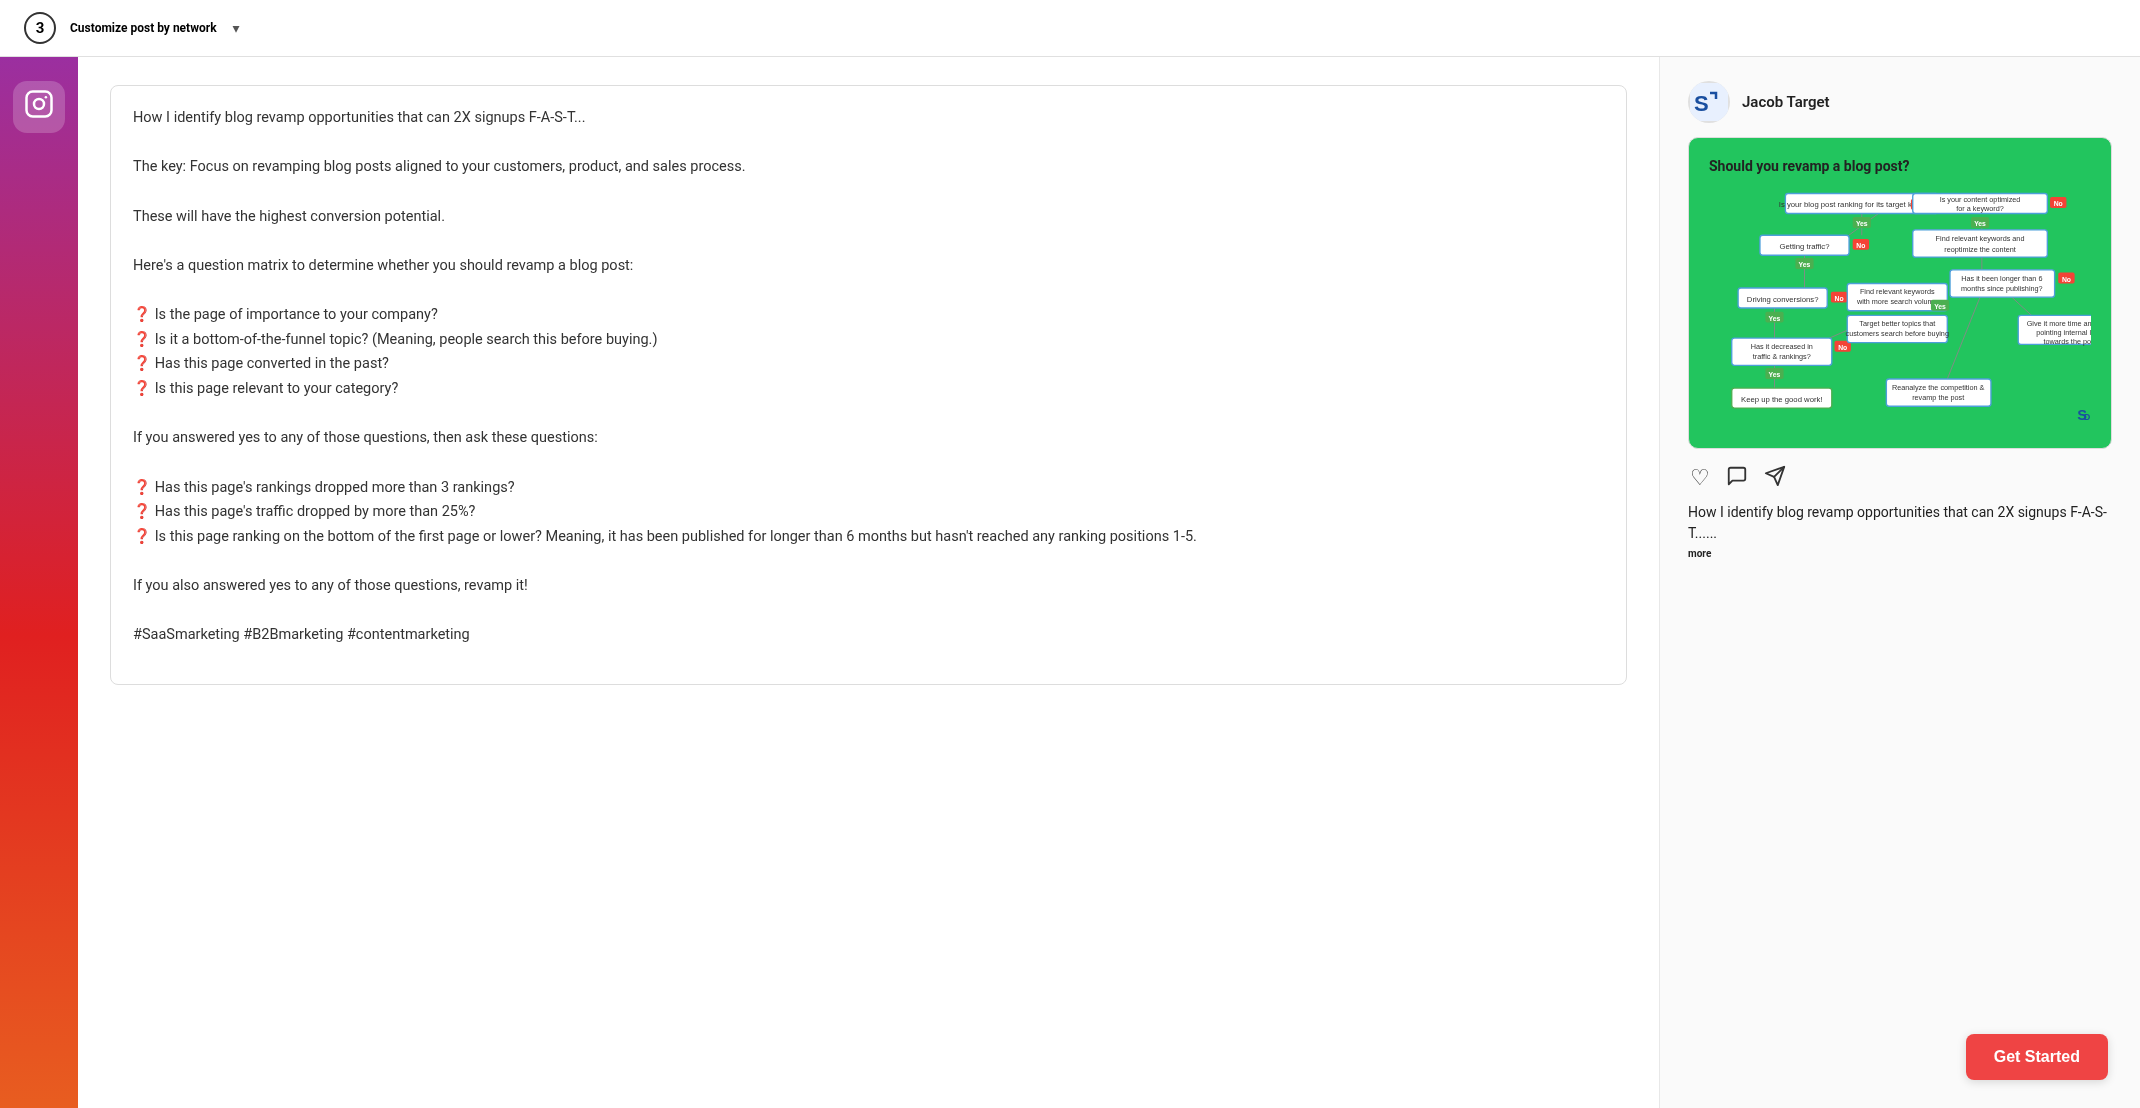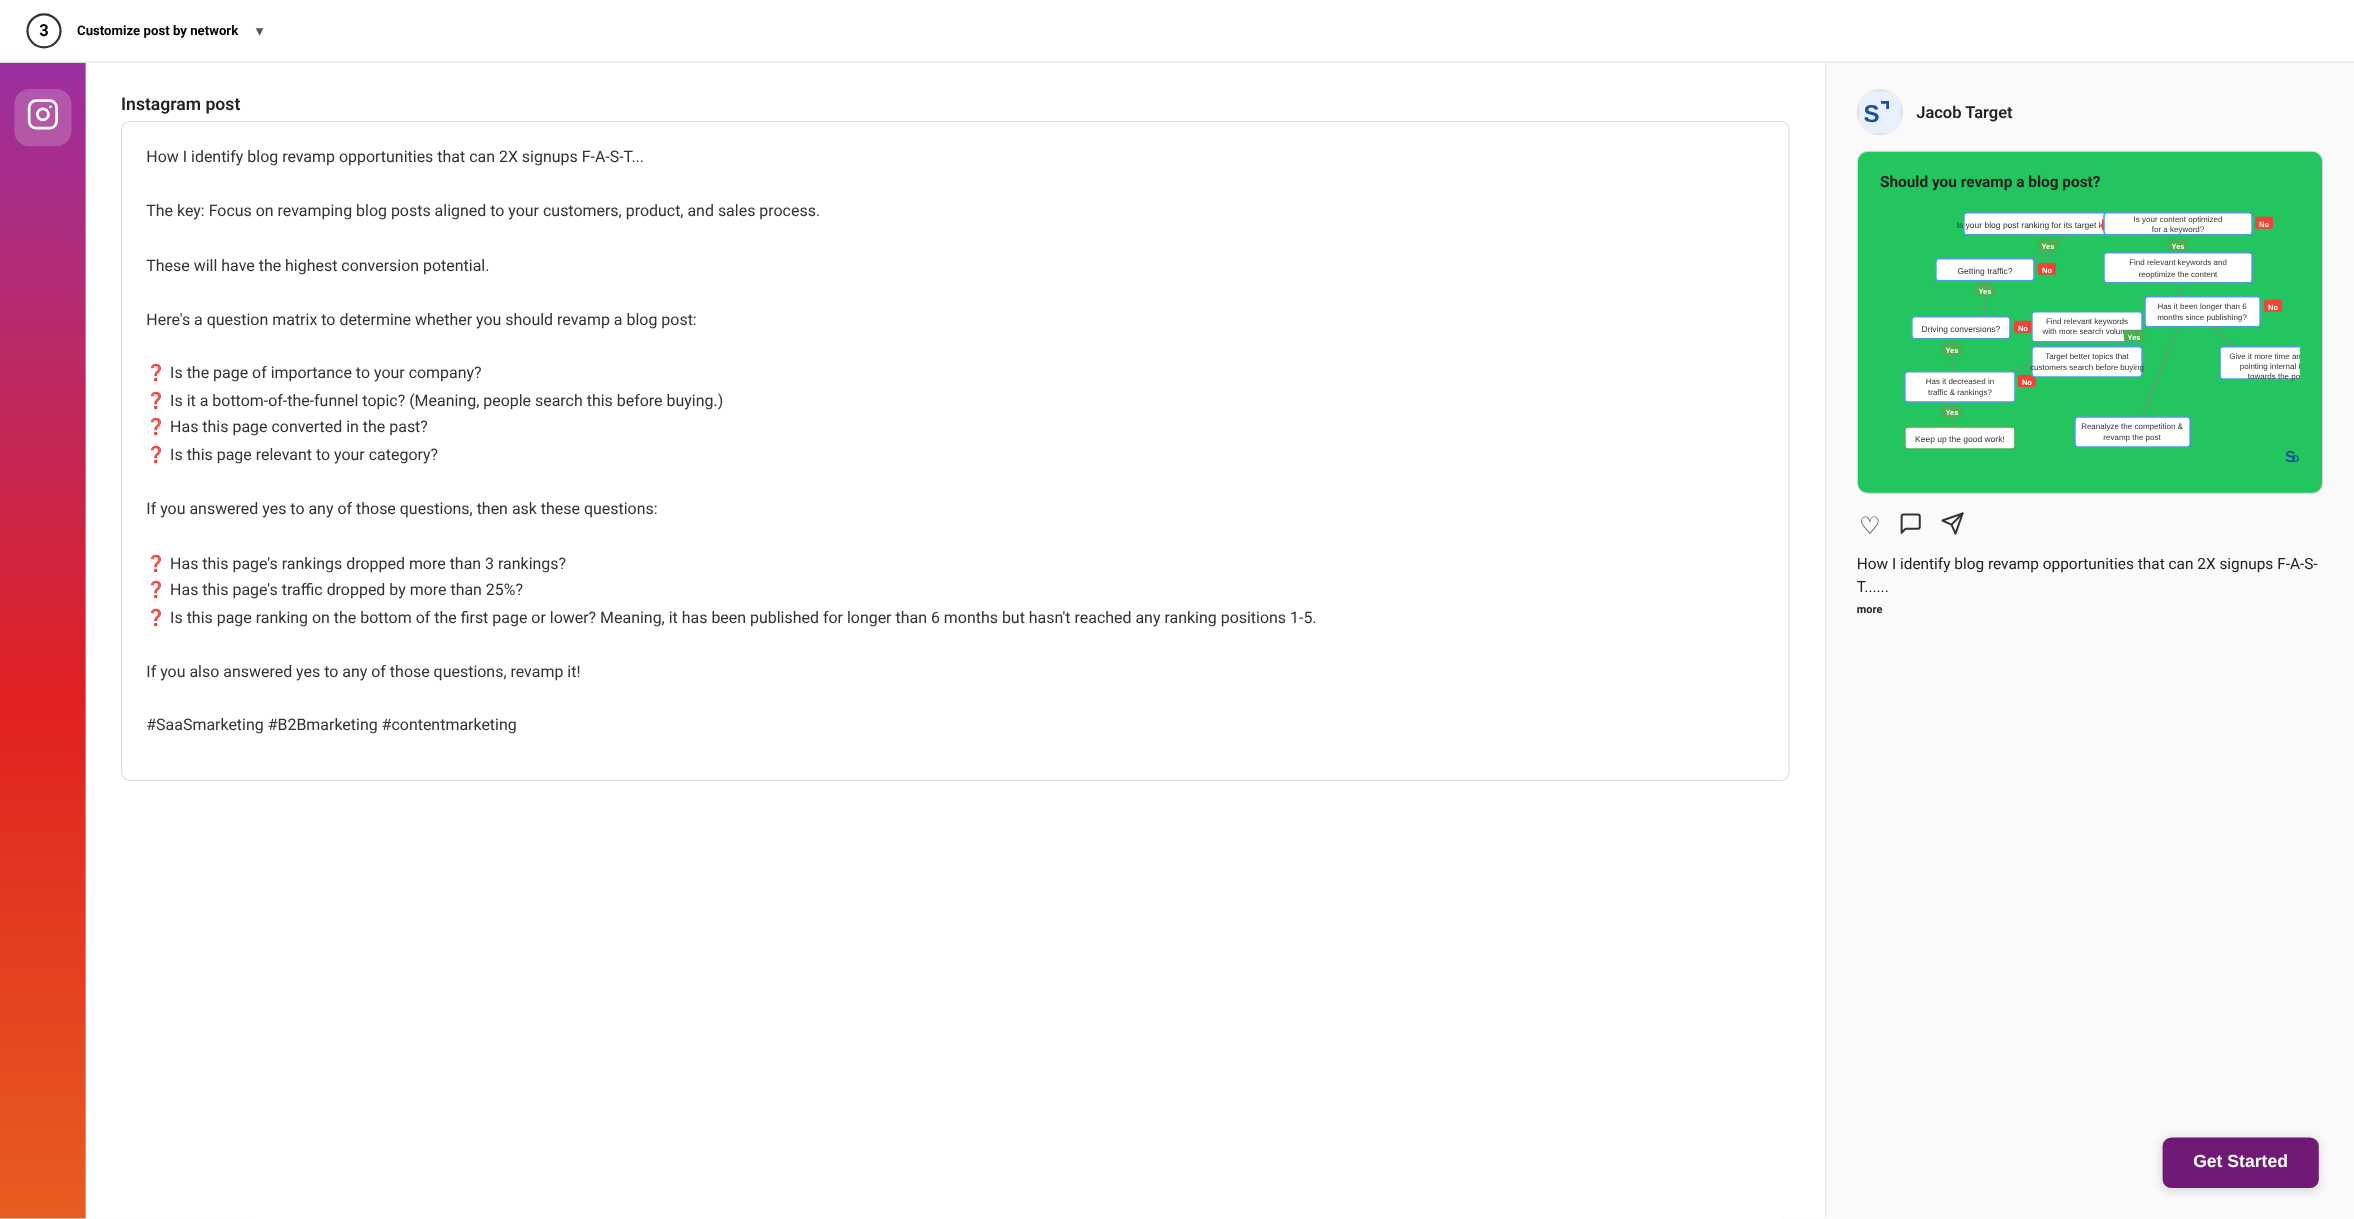--- a/index.html
+++ b/index.html
@@ -189,21 +189,21 @@
       color: #222;
       font-size: 10px;
       cursor: pointer;
     }
 
     
     .get-started-btn {
       position: fixed;
       bottom: 28px;
       right: 32px;
-      background: #701a75;
+      background: #ef4444;
       color: #fff;
       font-size: 16px;
       font-weight: 600;
       border: none;
       border-radius: 8px;
       padding: 14px 28px;
       cursor: pointer;
       box-shadow: 0 2px 10px rgba(0,0,0,0.15);
     }
 
@@ -235,21 +235,20 @@
           <circle cx="12" cy="12" r="4"></circle>
           <circle cx="17.5" cy="6.5" r="1" fill="#fff" stroke="none"></circle>
         </svg>
       </span>
     </div>
   </div>
 
   <div class="content-area">
 
     <div class="editor-panel">
-      <div class="panel-title">Instagram post</div>
       <div class="text-editor-box">How I identify blog revamp opportunities that can 2X signups F-A-S-T...
 
 The key: Focus on revamping blog posts aligned to your customers, product, and sales process.
 
 These will have the highest conversion potential.
 
 Here's a question matrix to determine whether you should revamp a blog post:
 
 ❓ Is the page of importance to your company?
 ❓ Is it a bottom-of-the-funnel topic? (Meaning, people search this before buying.)

